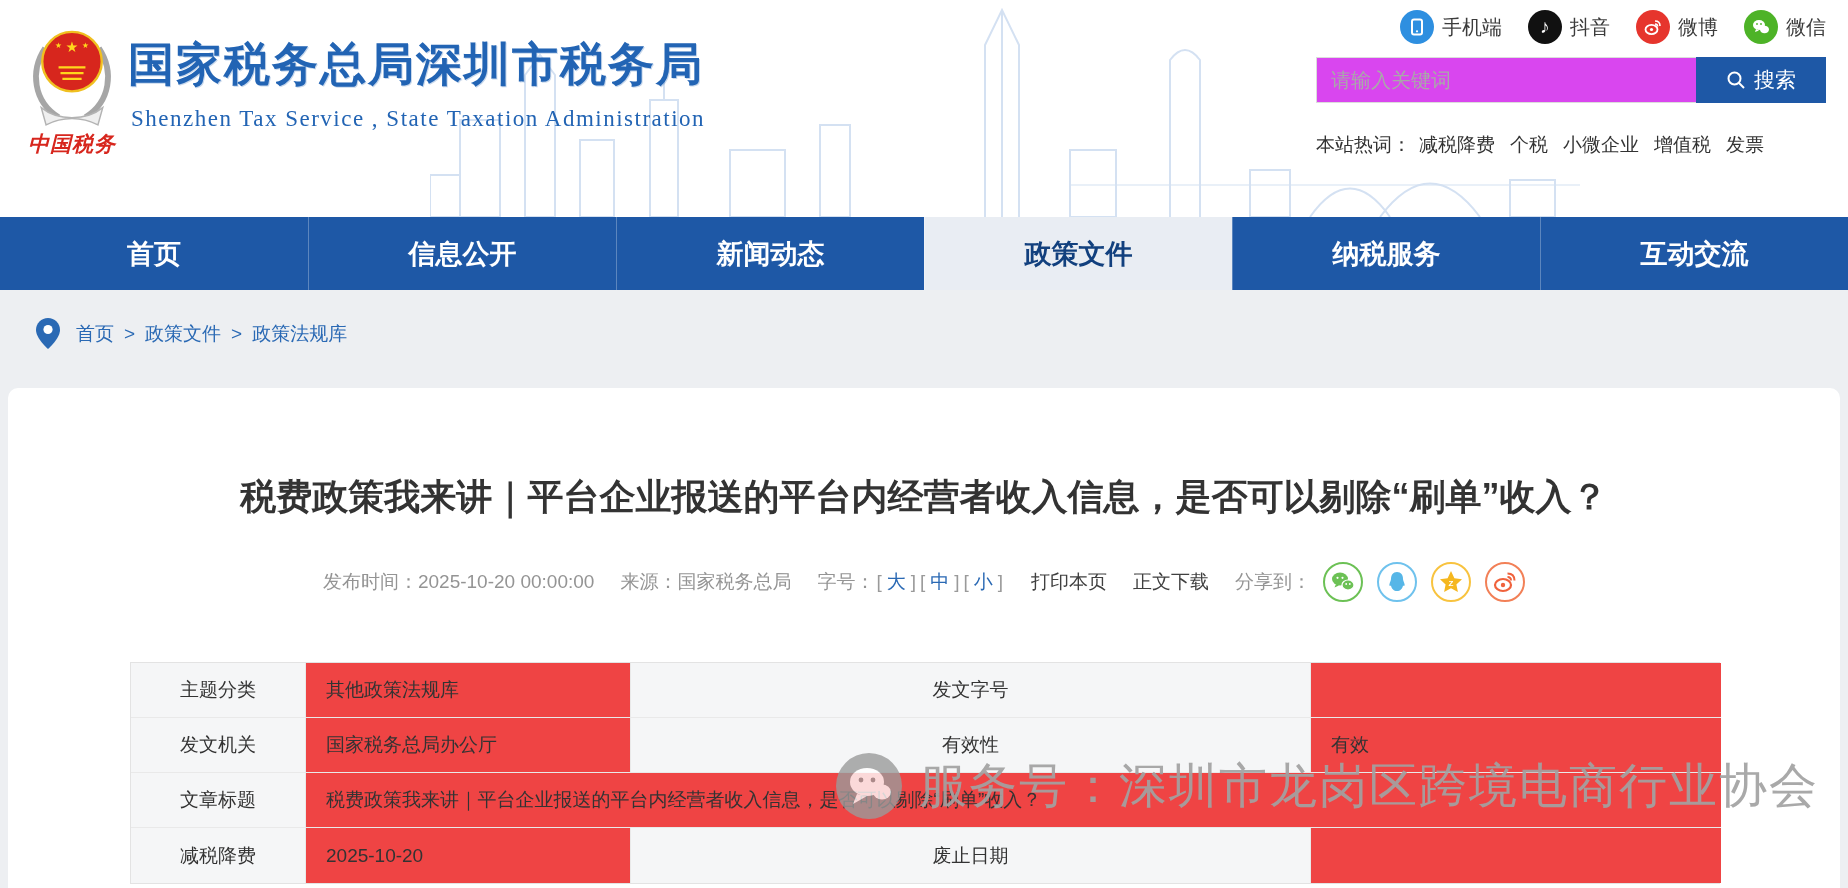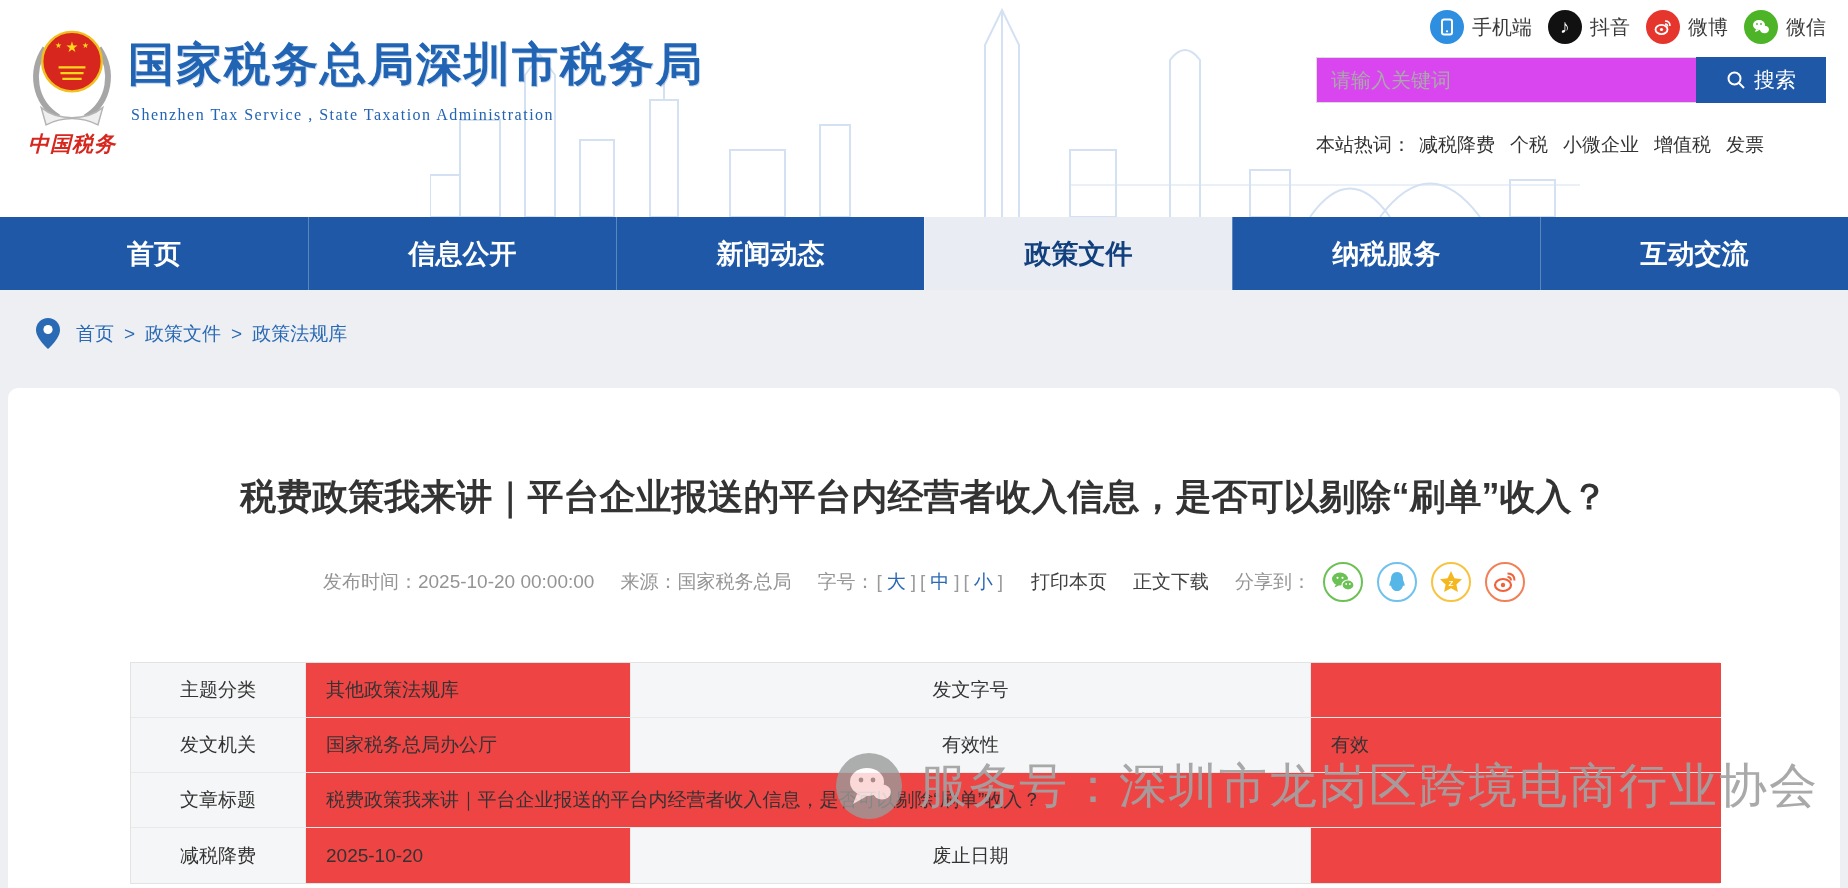--- a/index.html
+++ b/index.html
@@ -20,24 +20,24 @@
     font-size:21px; color:#d7261d; letter-spacing:1px;
   }
   .site-title {
     position:absolute; left:128px; top:34px;
     font-size:46px; font-weight:bold; color:#2264b4; letter-spacing:2px;
     text-shadow:1px 1px 0 rgba(34,100,180,.25);
   }
   .site-subtitle {
     position:absolute; left:131px; top:106px;
     font-family:"Liberation Serif", serif;
-    font-size:16px; color:#2264b4; letter-spacing:1.5px;
-  }
-  
-  .social-row { position:absolute; top:10px; right:22px; display:flex; align-items:flex-end; gap:16px; }
+    font-size:23px; color:#2264b4; letter-spacing:1.5px;
+  }
+  
+  .social-row { position:absolute; top:10px; right:22px; display:flex; align-items:flex-end; gap:26px; }
   .social-item { display:flex; align-items:center; gap:8px; cursor:pointer; }
   .social-item .badge {
     width:34px; height:34px; border-radius:50%; display:flex; align-items:center; justify-content:center;
     color:#fff;
   }
   .badge.blue { background:#2e8fe0; }
   .badge.black { background:#111; }
   .badge.red { background:#e6352d; }
   .badge.green { background:#4db327; }
   .social-item .lbl { font-size:20px; color:#3c3c3c; }

